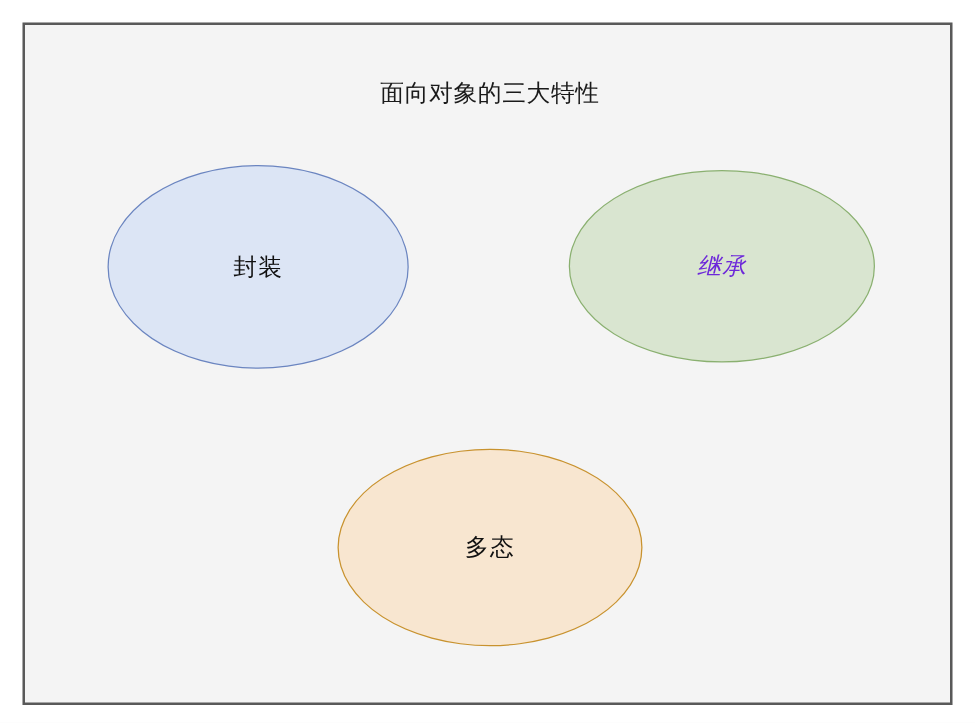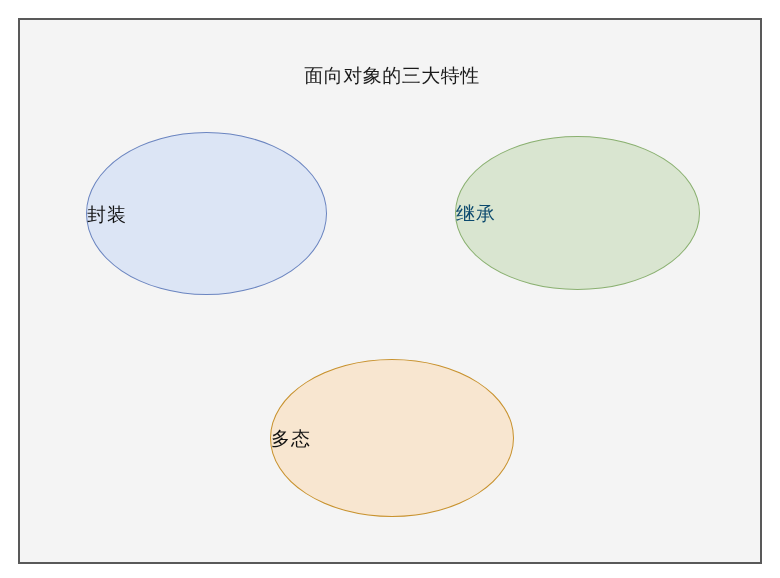--- a/index.html
+++ b/index.html
@@ -49,20 +49,21 @@
 
   
   .ellipse-node {
     position: absolute;
     box-sizing: border-box;
     border-radius: 50%;
     border-style: solid;
     border-width: 1.5px;
     display: flex;
     align-items: center;
+    justify-content: center;
   }
   .ellipse-label {
     font-size: 19px;
     line-height: 24px;
     color: #111111;
     letter-spacing: 1px;
     white-space: nowrap;
     user-select: none;
   }
 
@@ -92,21 +93,21 @@
 
   <div id="diagram-frame" style="background: rgb(244, 244, 244); border-color: rgb(89, 89, 89);">
 
     <div id="diagram-title">面向对象的三大特性</div>
 
     <div id="node-encapsulation" class="ellipse-node" style="background: rgb(220, 229, 245); border-color: rgb(107, 133, 192);">
       <span class="ellipse-label" style="color: rgb(17, 17, 17);">封装</span>
     </div>
 
     <div id="node-inheritance" class="ellipse-node" style="background: rgb(217, 229, 208); border-color: rgb(138, 176, 112);">
-      <span class="ellipse-label" style="color: #0c4a6e;">继承</span>
+      <span class="ellipse-label" style="color: #6d28d9; font-style: italic;">继承</span>
     </div>
 
     <div id="node-polymorphism" class="ellipse-node" style="background: rgb(248, 230, 208); border-color: rgb(200, 146, 46);">
       <span class="ellipse-label" style="color: rgb(17, 17, 17);">多态</span>
     </div>
 
   </div>
 </div>
 
 </body></html>

